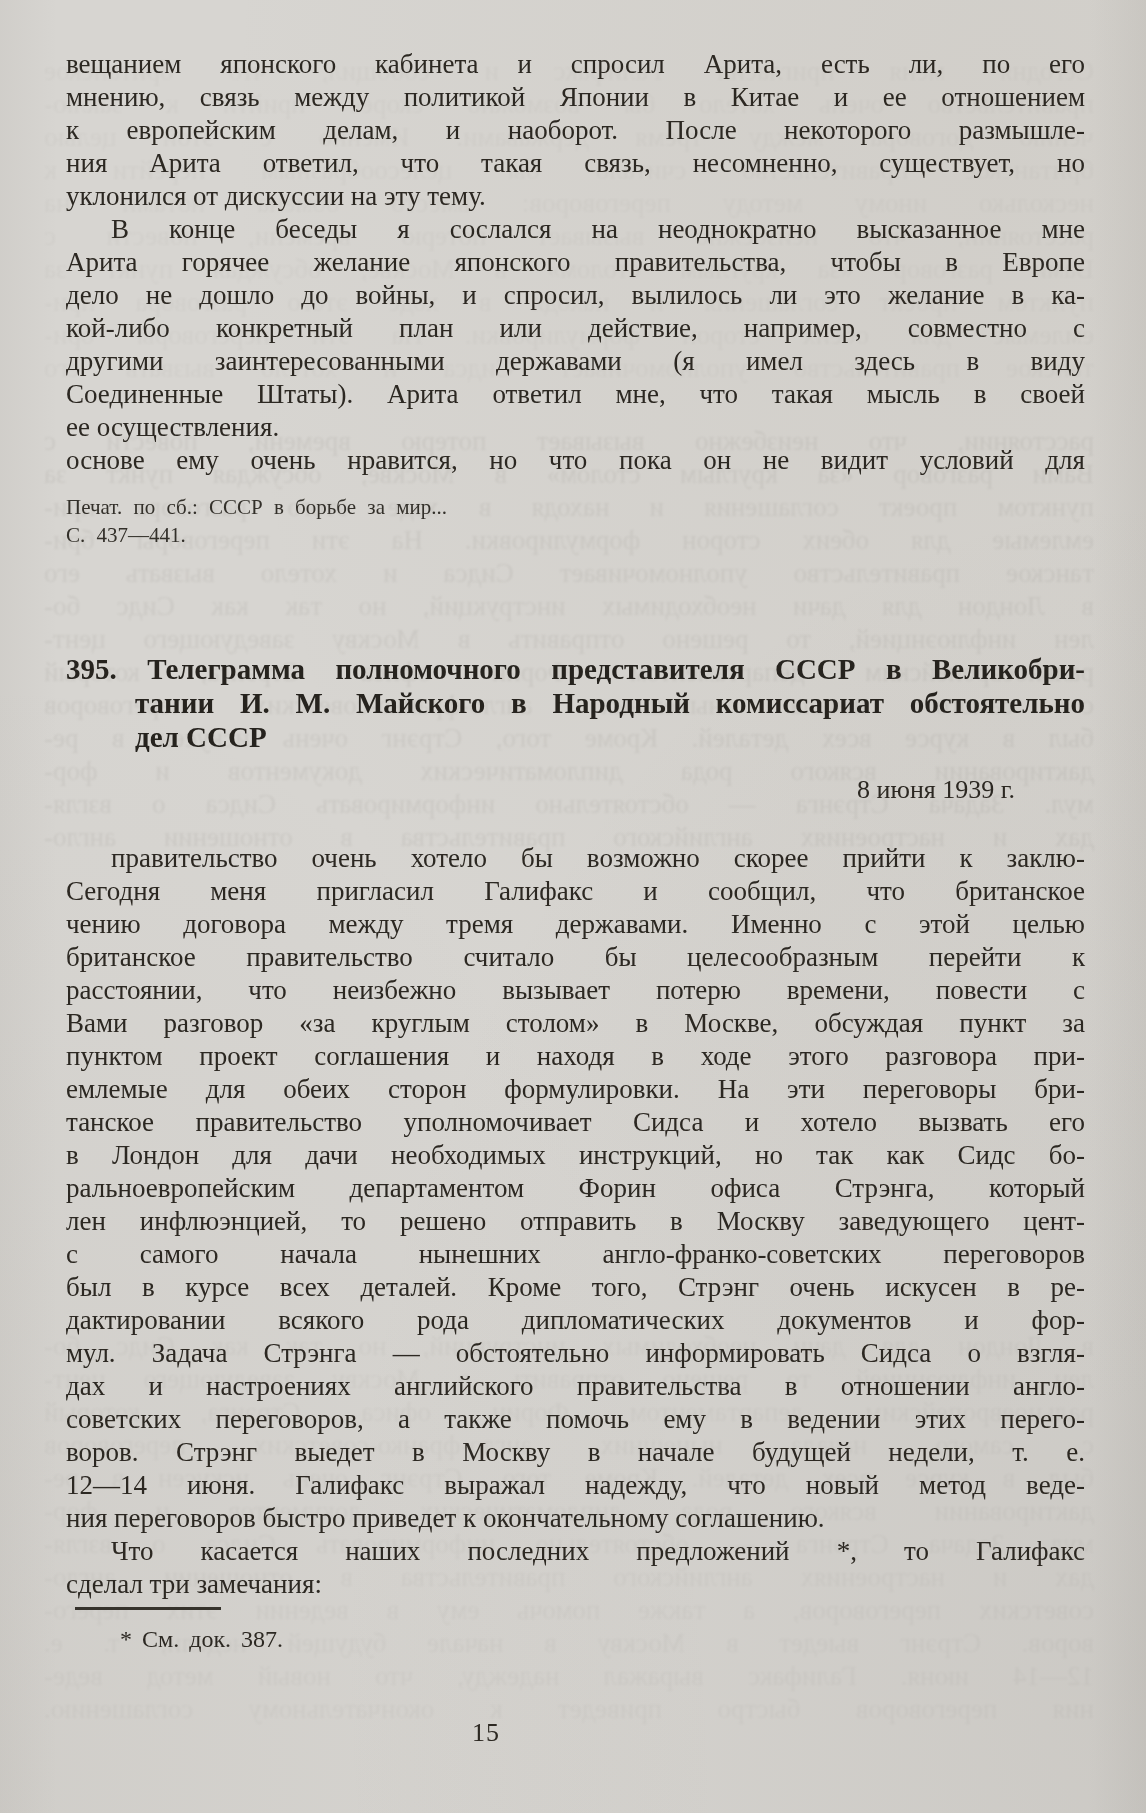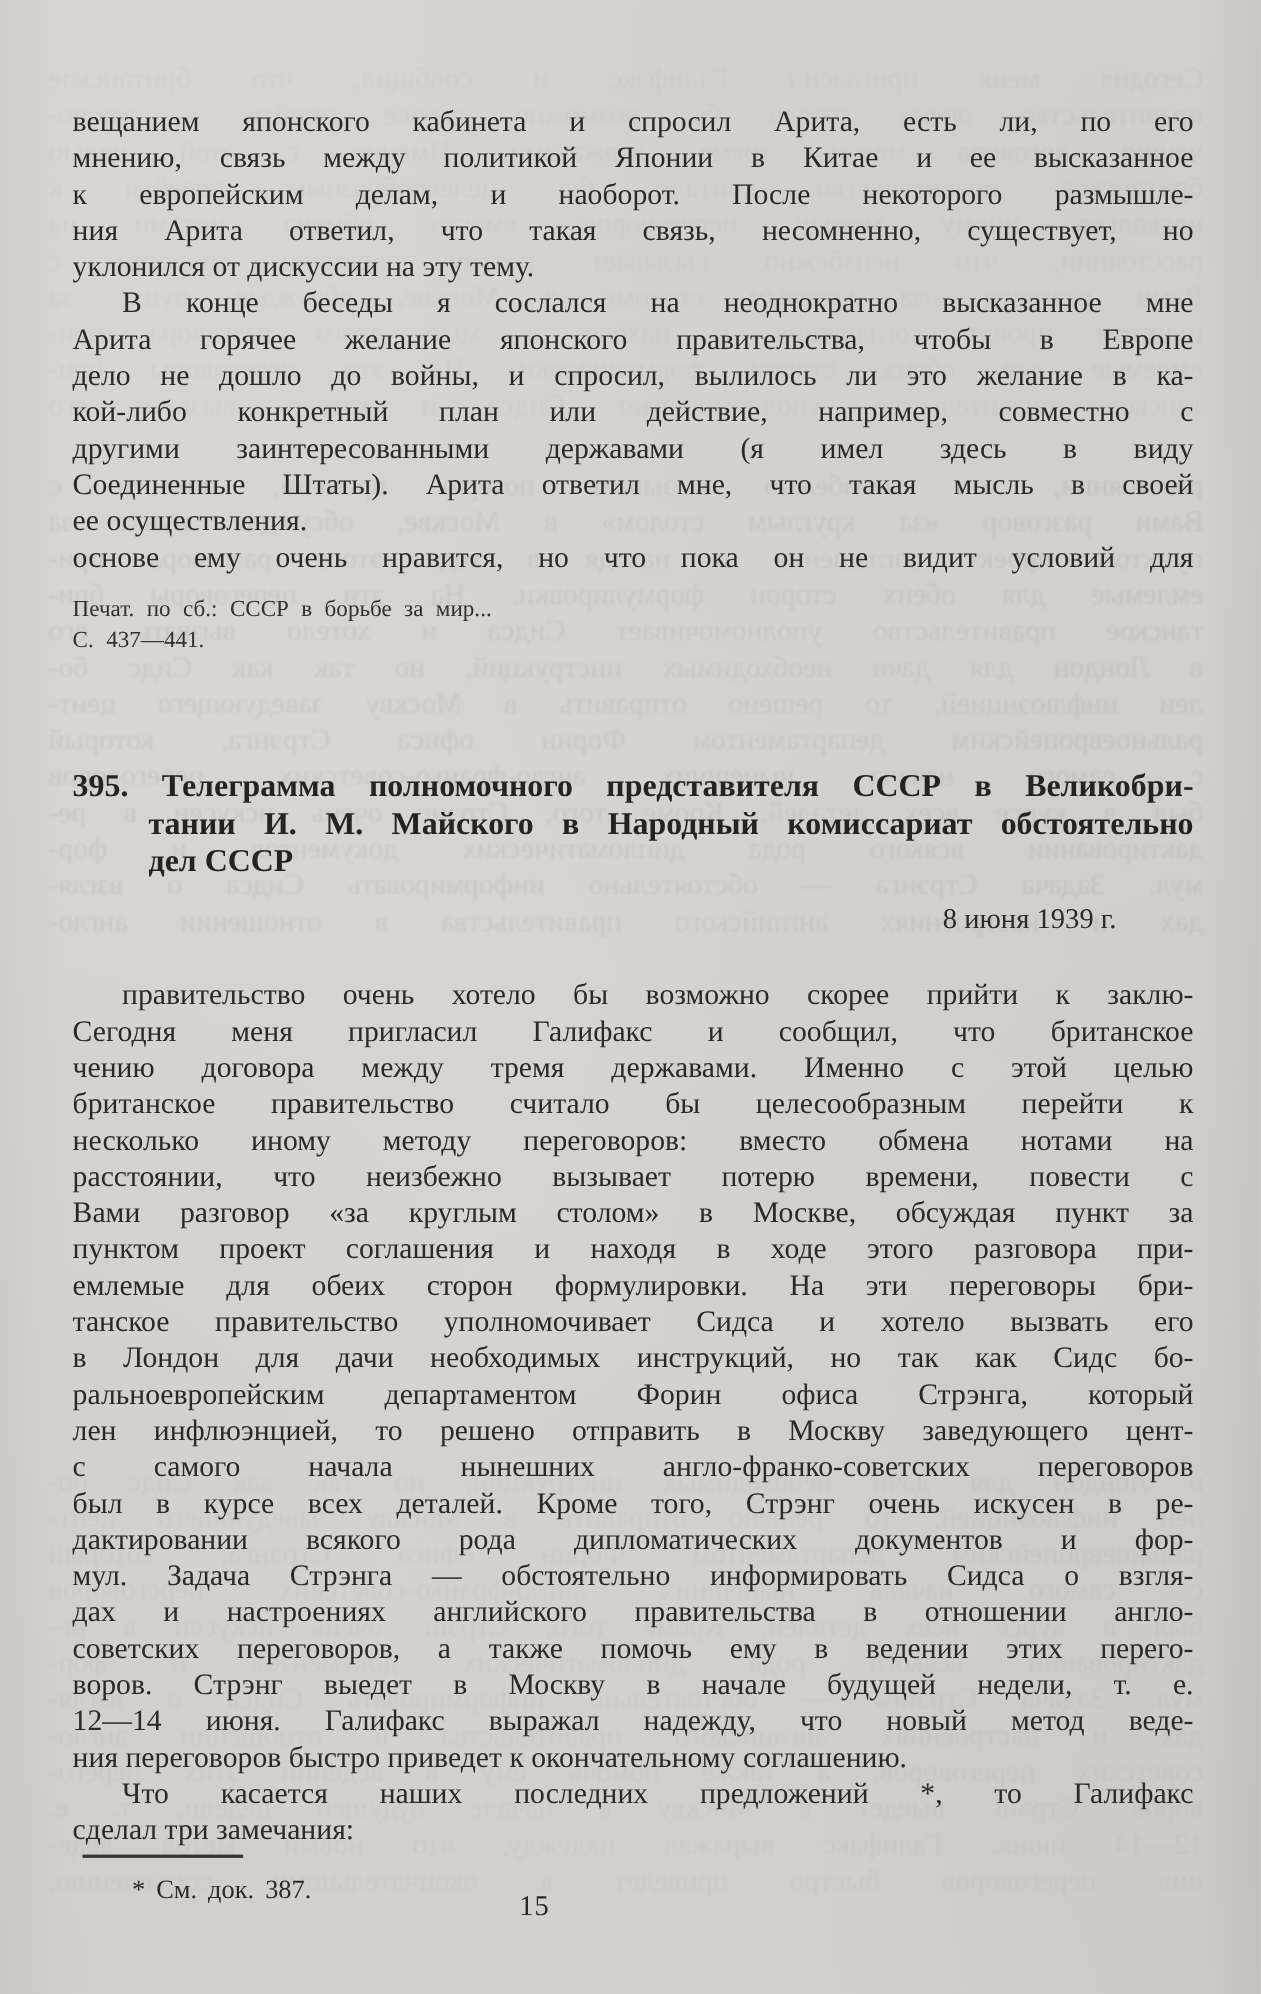--- a/index.html
+++ b/index.html
@@ -35,21 +35,21 @@
   .content {
     position: absolute; left: 66px; top: 0; width: 1019px; z-index: 1;
   }
   .tline {
     font-size: 27px; line-height: 33px;
     text-align: justify; text-align-last: justify;
     -moz-text-align-last: justify;
     white-space: normal;
   }
   .tline-last { text-align-last: left; -moz-text-align-last: left; }
-  .para-cont { margin-top: 94px; }
+  .para-cont { margin-top: 48px; }
   .para-indent .tline:first-child { text-indent: 45px; }
   .source-note { margin-top: 16px; font-size: 21px; line-height: 28px; word-spacing: 6px; color: #33302a; }
   .doc-heading {
     margin-top: 103px;
     font-weight: bold; color: #26231e;
   }
   .doc-heading .tline { font-size: 29px; line-height: 34px; }
   .doc-heading .tline + .tline { margin-left: 69px; }
   .doc-date {
     margin-top: 19px; height: 33px;
@@ -115,21 +115,21 @@
         <div>воров. Стрэнг выедет в Москву в начале будущей недели, т. е.</div>
         <div>12—14 июня. Галифакс выражал надежду, что новый метод веде-</div>
         <div>ния переговоров быстро приведет к окончательному соглашению.</div>
       </div>
     </div>
 
   <div class="content">
 
     <div class="para-cont">
         <div class="tline">вещанием японского кабинета и спросил Арита, есть ли, по его</div>
-        <div class="tline">мнению, связь между политикой Японии в Китае и ее высказанное</div>
+        <div class="tline">мнению, связь между политикой Японии в Китае и ее отношением</div>
         <div class="tline">к европейским делам, и наоборот. После некоторого размышле-</div>
         <div class="tline">ния Арита ответил, что такая связь, несомненно, существует, но</div>
         <div class="tline tline-last">уклонился от дискуссии на эту тему.</div>
       </div>
 
     <div class="para-indent">
         <div class="tline">В конце беседы я сослался на неоднократно высказанное мне</div>
         <div class="tline">Арита горячее желание японского правительства, чтобы в Европе</div>
         <div class="tline">дело не дошло до войны, и спросил, вылилось ли это желание в ка-</div>
         <div class="tline">кой-либо конкретный план или действие, например, совместно с</div>
@@ -150,21 +150,20 @@
         <div class="tline tline-last">дел СССР</div>
       </div>
 
     <div class="doc-date">8 июня 1939 г.</div>
 
     <div class="doc-body para-indent">
         <div class="tline">правительство очень хотело бы возможно скорее прийти к заклю-</div>
         <div class="tline">Сегодня меня пригласил Галифакс и сообщил, что британское</div>
         <div class="tline">чению договора между тремя державами. Именно с этой целью</div>
         <div class="tline">британское правительство считало бы целесообразным перейти к</div>
-        <div class="tline">несколько иному методу переговоров: вместо обмена нотами на</div>
         <div class="tline">расстоянии, что неизбежно вызывает потерю времени, повести с</div>
         <div class="tline">Вами разговор «за круглым столом» в Москве, обсуждая пункт за</div>
         <div class="tline">пунктом проект соглашения и находя в ходе этого разговора при-</div>
         <div class="tline">емлемые для обеих сторон формулировки. На эти переговоры бри-</div>
         <div class="tline">танское правительство уполномочивает Сидса и хотело вызвать его</div>
         <div class="tline">в Лондон для дачи необходимых инструкций, но так как Сидс бо-</div>
         <div class="tline">ральноевропейским департаментом Форин офиса Стрэнга, который</div>
         <div class="tline">лен инфлюэнцией, то решено отправить в Москву заведующего цент-</div>
         <div class="tline">с самого начала нынешних англо-франко-советских переговоров</div>
         <div class="tline">был в курсе всех деталей. Кроме того, Стрэнг очень искусен в ре-</div>

